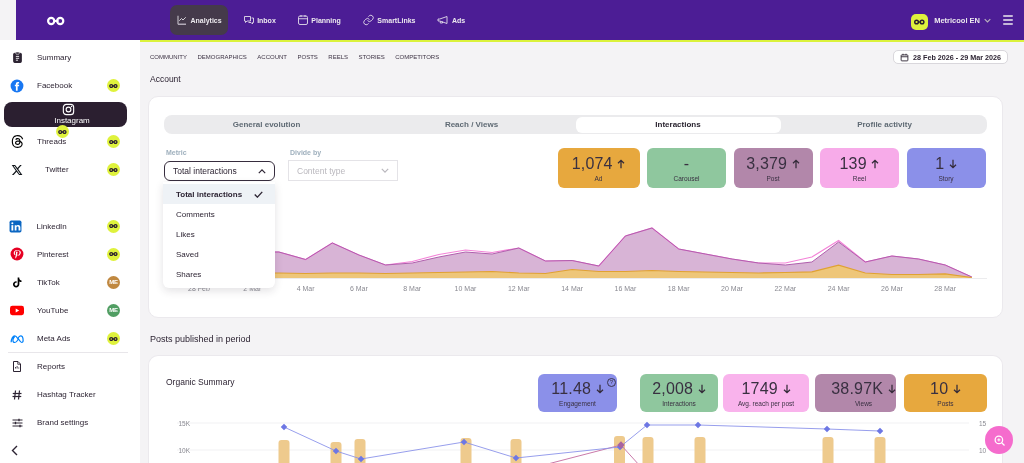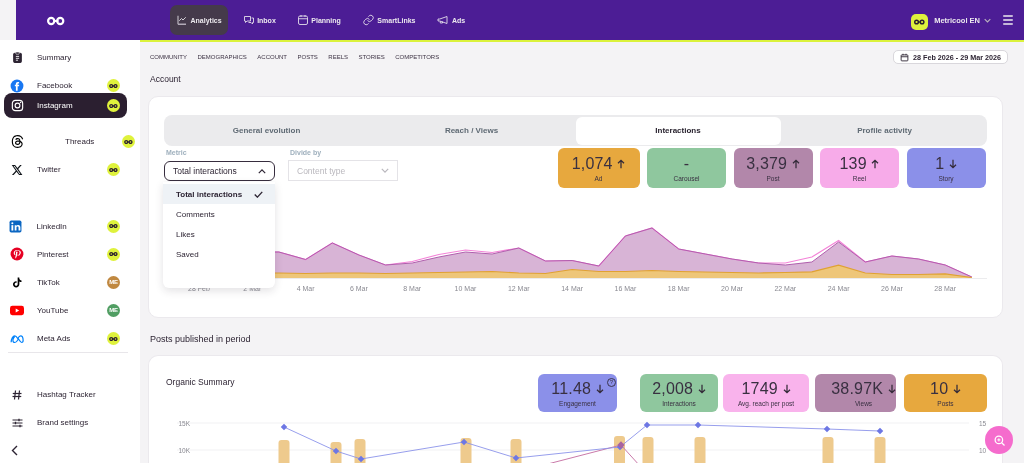--- a/index.html
+++ b/index.html
@@ -24,21 +24,21 @@
 .badge{width:13px;height:13px;border-radius:50%;background:#dff23c;margin-right:7px;display:flex;align-items:center;justify-content:center;flex:none;font-size:6px;font-weight:700;color:#fff;letter-spacing:-0.2px;}
 .badge.me-o{background:#c08840;}
 .badge.me-g{background:#519e63;}
 
 .content{position:absolute;left:140px;top:40px;width:884px;height:423px;background:#f4f3f5;border-top:2px solid #dbf23c;}
 .subnav{position:absolute;left:10px;top:11.5px;display:flex;gap:10.5px;}
 .subnav span{font-size:6px;font-weight:400;color:#3d3344;letter-spacing:0;}
 .datebtn{position:absolute;right:16px;top:8px;height:14px;background:#fff;border:1px solid #d9d7dc;border-radius:5px;display:flex;align-items:center;padding:0 6px;gap:4px;font-size:7.2px;font-weight:700;color:#2d2433;}
 .h-account{position:absolute;left:10px;top:32px;font-size:8.5px;font-weight:400;color:#2d2433;}
 .card1{position:absolute;left:8px;top:54px;width:855px;height:222px;background:#fff;border:1px solid #ebe9ed;border-radius:10px;}
-.tabbar{position:absolute;left:15px;top:18px;width:823px;height:31px;background:#ebebed;border-radius:8px;display:flex;}
+.tabbar{position:absolute;left:15px;top:18px;width:823px;height:19px;background:#ebebed;border-radius:8px;display:flex;}
 .tab{flex:1;display:flex;align-items:center;justify-content:center;font-size:8px;font-weight:700;color:#5f6a74;}
 .tab.active{background:#fff;border-radius:6px;margin:1.5px;color:#241e2a;}
 .flabel{position:absolute;font-size:7px;color:#9fb0bd;font-weight:700;}
 .sel1{position:absolute;left:15px;top:64px;width:111px;height:20px;border:1.6px solid #372d3e;border-radius:6px;background:#fff;display:flex;align-items:center;font-size:8.5px;color:#2d2433;padding:0 8px;justify-content:space-between;}
 .sel2{position:absolute;left:139px;top:63px;width:110px;height:21px;border:1px solid #e4e3e7;border-radius:0;background:#fff;display:flex;align-items:center;font-size:8.5px;color:#b9b7bd;padding:0 8px;justify-content:space-between;}
 .stats{position:absolute;right:16.5px;top:51px;display:flex;gap:7.5px;}
 .stat{width:79px;height:40px;border-radius:6px;display:flex;flex-direction:column;align-items:center;justify-content:center;color:#393041;position:relative;}
 .stat .v{font-size:16px;letter-spacing:.2px;}
 .stat .l{font-size:6.5px;margin-top:2px;}
 .dropdown{position:absolute;left:14px;top:85px;width:112px;height:106px;background:#fff;border-radius:0 0 6px 6px;box-shadow:0 3px 8px rgba(40,30,50,.13);z-index:10;padding-top:2px;}
@@ -131,53 +131,53 @@
       </div>
       <div class="lb">Facebook</div>
       <div class="badge">
         <svg width="9" height="6" viewBox="0 0 18 12">
           <circle cx="4.5" cy="6" r="2.9" fill="none" stroke="#2b1f30" stroke-width="2.6"></circle>
           <circle cx="13" cy="6" r="2.9" fill="none" stroke="#2b1f30" stroke-width="2.6"></circle>
           <rect x="6.8" y="4.9" width="4" height="2.2" fill="#2b1f30"></rect>
         </svg>
       </div>
     </div>
-    <div class="sitem sel" style="top:53px;">
+    <div class="sitem sel" style="top:62px;flex-direction:column;">
       <div class="ic">
         <svg width="13" height="13" viewBox="0 0 24 24" fill="none" stroke="#fff" stroke-width="2.1">
           <rect x="2.5" y="2.5" width="19" height="19" rx="5.5"></rect>
           <circle cx="12" cy="12" r="4.4"></circle>
           <circle cx="17.6" cy="6.4" r="1.3" fill="#fff" stroke="none"></circle>
         </svg>
       </div>
       <div class="lb">Instagram</div>
       <div class="badge">
         <svg width="9" height="6" viewBox="0 0 18 12">
           <circle cx="4.5" cy="6" r="2.9" fill="none" stroke="#2b1f30" stroke-width="2.6"></circle>
           <circle cx="13" cy="6" r="2.9" fill="none" stroke="#2b1f30" stroke-width="2.6"></circle>
           <rect x="6.8" y="4.9" width="4" height="2.2" fill="#2b1f30"></rect>
         </svg>
       </div>
     </div>
-    <div class="sitem" style="top:89.30000000000001px;gap:28px;">
+    <div class="sitem" style="top:89.30000000000001px;">
       <div class="ic">
         <svg width="13" height="13" viewBox="0 0 24 24" fill="#000">
           <path d="M12.186 24h-.007c-3.581-.024-6.334-1.205-8.184-3.509C2.35 18.44 1.5 15.586 1.472 12.01v-.017c.03-3.579.879-6.43 2.525-8.482C5.845 1.205 8.6.024 12.18 0h.014c2.746.02 5.043.725 6.826 2.098 1.677 1.29 2.858 3.13 3.509 5.467l-2.04.569c-1.104-3.96-3.898-5.984-8.304-6.015-2.91.022-5.11.936-6.54 2.717C4.307 6.504 3.616 8.914 3.589 12c.027 3.086.718 5.496 2.057 7.164 1.43 1.783 3.631 2.698 6.54 2.717 2.623-.02 4.358-.631 5.8-2.045 1.647-1.613 1.618-3.593 1.09-4.798-.31-.71-.873-1.3-1.634-1.75-.192 1.352-.622 2.446-1.284 3.272-.886 1.102-2.14 1.704-3.73 1.79-1.202.065-2.361-.218-3.259-.801-1.063-.689-1.685-1.74-1.752-2.964-.065-1.19.408-2.285 1.33-3.082.88-.76 2.119-1.207 3.583-1.291a13.853 13.853 0 0 1 3.02.142c-.126-.742-.375-1.332-.75-1.757-.513-.586-1.308-.883-2.359-.89h-.029c-.844 0-1.992.232-2.721 1.32L7.734 7.847c.98-1.454 2.568-2.256 4.478-2.256h.044c3.194.02 5.097 1.975 5.287 5.388.108.046.216.094.321.142 1.49.7 2.58 1.761 3.154 3.07.797 1.82.871 4.79-1.548 7.158-1.85 1.81-4.094 2.628-7.277 2.65Zm1.003-11.69c-.242 0-.487.007-.739.021-1.836.103-2.98.946-2.916 2.143.067 1.256 1.452 1.839 2.784 1.767 1.224-.065 2.818-.543 3.086-3.71a10.5 10.5 0 0 0-2.215-.221z"></path>
         </svg>
       </div>
       <div class="lb">Threads</div>
       <div class="badge">
         <svg width="9" height="6" viewBox="0 0 18 12">
           <circle cx="4.5" cy="6" r="2.9" fill="none" stroke="#2b1f30" stroke-width="2.6"></circle>
           <circle cx="13" cy="6" r="2.9" fill="none" stroke="#2b1f30" stroke-width="2.6"></circle>
           <rect x="6.8" y="4.9" width="4" height="2.2" fill="#2b1f30"></rect>
         </svg>
       </div>
     </div>
-    <div class="sitem" style="top:117.4px;">
+    <div class="sitem" style="top:117.4px;gap:8px;">
       <div class="ic">
         <svg width="12" height="12" viewBox="0 0 24 24" fill="#0f1419">
           <path d="M18.24 2H21.5l-7.1 8.1L22.8 22h-6.6l-5.1-6.7L5.2 22H1.9l7.6-8.7L1.5 2h6.7l4.6 6.1zm-1.2 18h1.8L7.1 3.9H5.2z"></path>
         </svg>
       </div>
       <div class="lb">Twitter</div>
       <div class="badge">
         <svg width="9" height="6" viewBox="0 0 18 12">
           <circle cx="4.5" cy="6" r="2.9" fill="none" stroke="#2b1f30" stroke-width="2.6"></circle>
           <circle cx="13" cy="6" r="2.9" fill="none" stroke="#2b1f30" stroke-width="2.6"></circle>
@@ -245,20 +245,30 @@
         </svg>
       </div>
       <div class="lb">Meta Ads</div>
       <div class="badge">
         <svg width="9" height="6" viewBox="0 0 18 12">
           <circle cx="4.5" cy="6" r="2.9" fill="none" stroke="#2b1f30" stroke-width="2.6"></circle>
           <circle cx="13" cy="6" r="2.9" fill="none" stroke="#2b1f30" stroke-width="2.6"></circle>
           <rect x="6.8" y="4.9" width="4" height="2.2" fill="#2b1f30"></rect>
         </svg>
       </div>
+    </div>
+    <div class="sitem" style="top:314.1px;">
+      <div class="ic">
+        <svg width="12" height="13" viewBox="0 0 24 24" fill="none" stroke="#2d2433" stroke-width="2">
+          <path d="M5 2h9l5 5v15H5z"></path>
+          <path d="M13.5 2.5v5h5" stroke-width="1.6"></path>
+          <path d="M9 16v-3M12.2 16v-5M15.4 16v-2" stroke-width="1.7"></path>
+        </svg>
+      </div>
+      <div class="lb">Reports</div>
     </div>
     <div class="sitem" style="top:342.20000000000005px;">
       <div class="ic">
         <svg width="12" height="12" viewBox="0 0 24 24" fill="none" stroke="#2d2433" stroke-width="2.4">
           <line x1="9" y1="3" x2="7" y2="21"></line>
           <line x1="17" y1="3" x2="15" y2="21"></line>
           <line x1="3.5" y1="9" x2="21" y2="9"></line>
           <line x1="3" y1="15" x2="20.5" y2="15"></line>
         </svg>
       </div>
@@ -369,20 +379,21 @@
         <text x="742.9" y="194" font-size="7" fill="#8a8a92" text-anchor="middle">26 Mar</text>
         <text x="796.2" y="194" font-size="7" fill="#8a8a92" text-anchor="middle">28 Mar</text>
       </svg>
     <div class="dropdown">
       <div class="ditem on">Total interactions <svg width="9" height="7" viewBox="0 0 12 9" fill="none" stroke="#2d2433" stroke-width="1.8">
             <polyline points="1 4.5 4.5 8 11 1"></polyline>
           </svg></div>
       <div class="ditem">Comments</div>
       <div class="ditem">Likes</div>
       <div class="ditem">Saved</div>
+      <div class="ditem">Shares</div>
     </div>
   </div>
 
   <div class="h-posts">Posts published in period</div>
   <div class="card2">
     <div class="title">Organic Summary</div>
     <div class="stats2">
       <div class="stat bg-blue" style="width:79px;margin-right:23px;">
           <div class="v">11.48 <svg width="8" height="10" viewBox="0 0 8 10" style="vertical-align:-0.5px;">
               <path d="M4 .7v7.7M1 5.7l3 3 3-3" stroke="#332a38" fill="none" stroke-width="1.25"></path>

